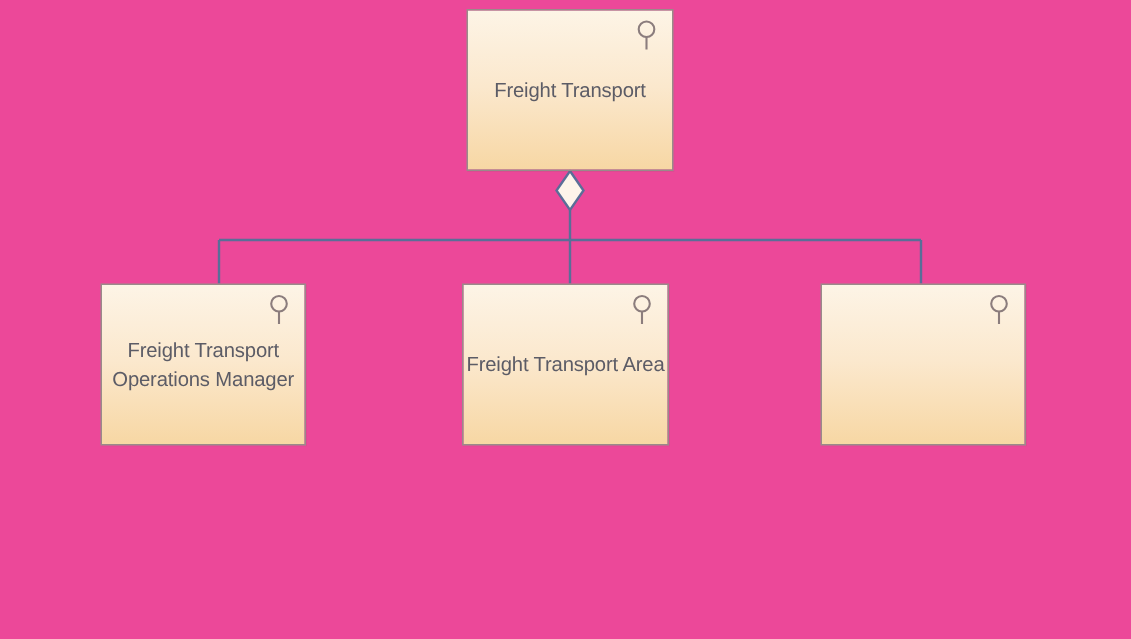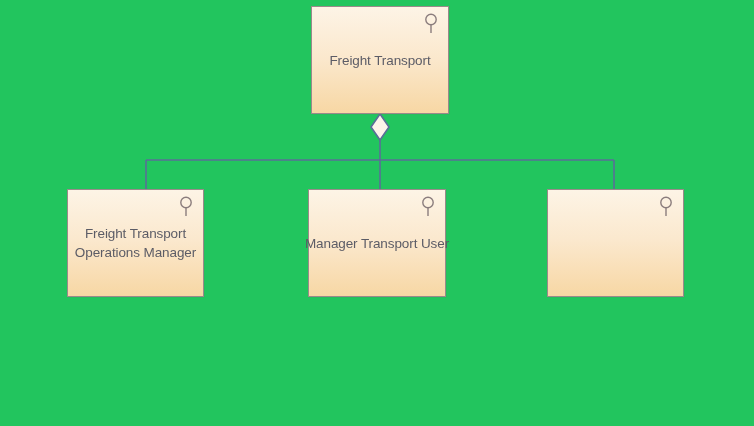--- a/index.html
+++ b/index.html
@@ -8,21 +8,21 @@
     padding: 0;
     background: #ffffff;
   }
   body {
     font-family: "Liberation Sans", sans-serif;
   }
   #canvas {
     position: relative;
     width: 754px;
     height: 426px;
-    background: #22c55e;
+    background: #ec4899;
     overflow: hidden;
   }
 
   
   #connectors {
     position: absolute;
     left: 0;
     top: 0;
     width: 754px;
     height: 426px;
@@ -96,21 +96,21 @@
     </svg>
     <div class="node-label">Freight Transport
 Operations Manager</div>
   </div>
 
   <div class="node" style="left:308px; top:189px; width:138px; height:108px;">
     <svg class="node-icon" viewBox="0 0 18 22" xmlns="http://www.w3.org/2000/svg">
       <circle cx="9" cy="6.5" r="5.2" fill="none" stroke="#8b7d7d" stroke-width="1.4"></circle>
       <line x1="9" y1="11.7" x2="9" y2="20" stroke="#8b7d7d" stroke-width="1.4"></line>
     </svg>
-    <div class="node-label">Manager Transport User</div>
+    <div class="node-label">Freight Transport Area</div>
   </div>
 
   <div class="node" style="left:547px; top:189px; width:137px; height:108px;">
     <svg class="node-icon" viewBox="0 0 18 22" xmlns="http://www.w3.org/2000/svg">
       <circle cx="9" cy="6.5" r="5.2" fill="none" stroke="#8b7d7d" stroke-width="1.4"></circle>
       <line x1="9" y1="11.7" x2="9" y2="20" stroke="#8b7d7d" stroke-width="1.4"></line>
     </svg>
   </div>
 
 </div>

